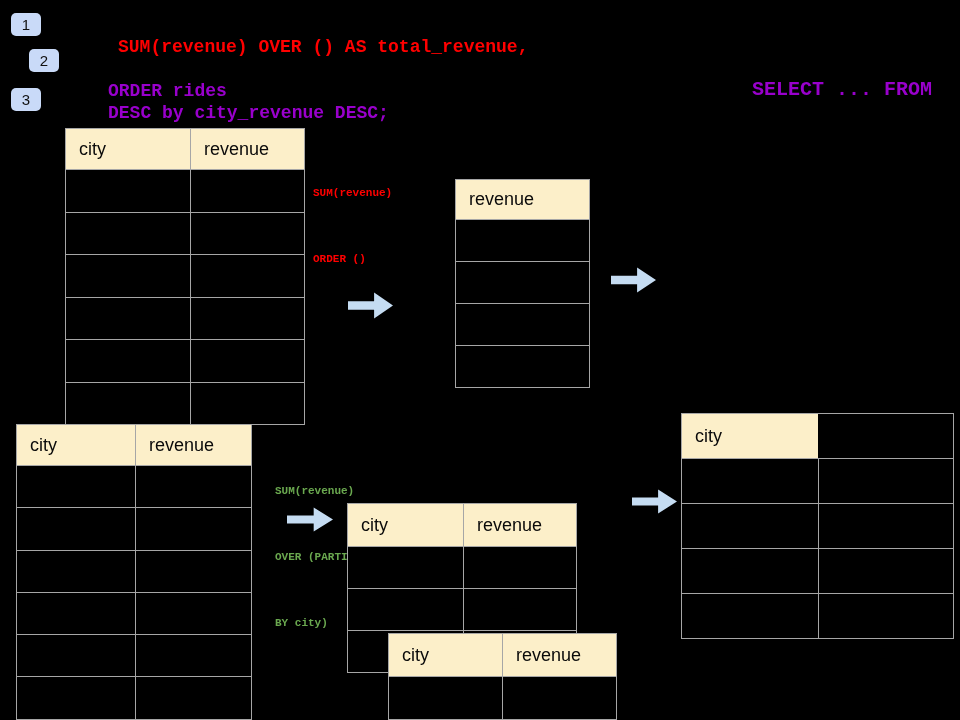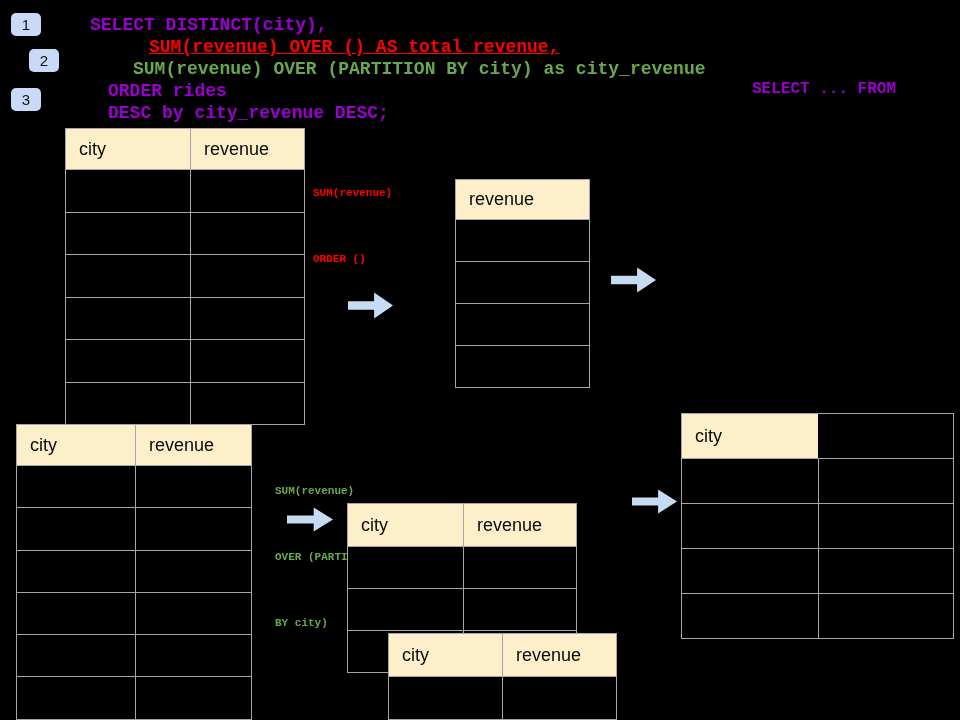--- a/index.html
+++ b/index.html
@@ -11,21 +11,21 @@
   .badge{position:absolute;width:30px;height:23px;border-radius:5px;
          background:var(--color-badge-fill);
          display:flex;align-items:center;justify-content:center;
          font:15px "Liberation Sans",sans-serif;color:#111;}
 
   
   .code{position:absolute;font-family:"Liberation Mono",monospace;
         font-weight:bold;white-space:pre;}
   .code-main{font-size:18px;line-height:22px;}
   .code-note{font-size:11px;line-height:22px;}
-  .code-side{font-size:16px;line-height:21px;}
+  .code-side{font-size:20px;line-height:21px;}
   .fg-purple{color:var(--color-purple);}
   .fg-red{color:var(--color-red);}
   .fg-green{color:var(--color-green);}
 
   
   .tbl{position:absolute;background:#000;border:1px solid var(--color-table-border);}
   .thead{display:flex;height:var(--hh);}
   .th{box-sizing:border-box;background:var(--color-header-fill);
       display:flex;align-items:center;padding-left:13px;
       font-size:18px;color:#0a0a0a;}
@@ -48,23 +48,21 @@
   <div class="badge" style="left:11px;top:13px;">
     <span>1</span>
   </div>
   <div class="badge" style="left:29px;top:49px;">
     <span>2</span>
   </div>
   <div class="badge" style="left:11px;top:88px;">
     <span>3</span>
   </div>
 
-  <div class="code code-main fg-purple" style="left:90px;top:14px;">SELECT DISTINCT(city),</div>
-  <div class="code code-main fg-red" style="left:149px;top:36px;text-decoration:underline;">SUM(revenue) OVER () AS total_revenue,</div>
-  <div class="code code-main fg-green" style="left:133px;top:58px;">SUM(revenue) OVER (PARTITION BY city) as city_revenue</div>
+  <div class="code code-main fg-red" style="left:118px;top:36px;">SUM(revenue) OVER () AS total_revenue,</div>
   <div class="code code-main fg-purple" style="left:108px;top:80px;">ORDER rides</div>
   <div class="code code-main fg-purple" style="left:108px;top:102px;">DESC by city_revenue DESC;</div>
 
   <div class="code code-side fg-purple" style="left:752px;top:37px;">
     <div>SELECT ... FROM</div>
   </div>
 
   <div class="code code-note fg-red" style="left:313px;top:138px;">
     <div>SUM(revenue)</div>
     <div>ORDER ()</div>

